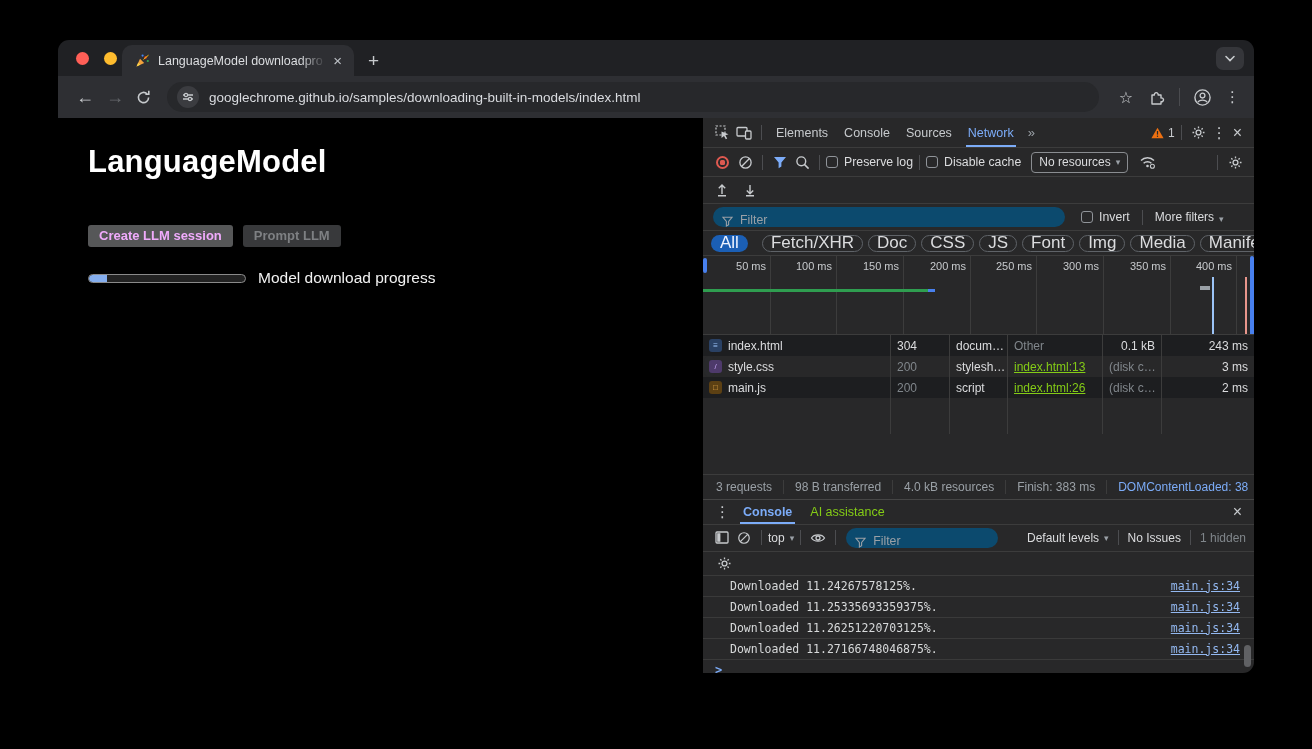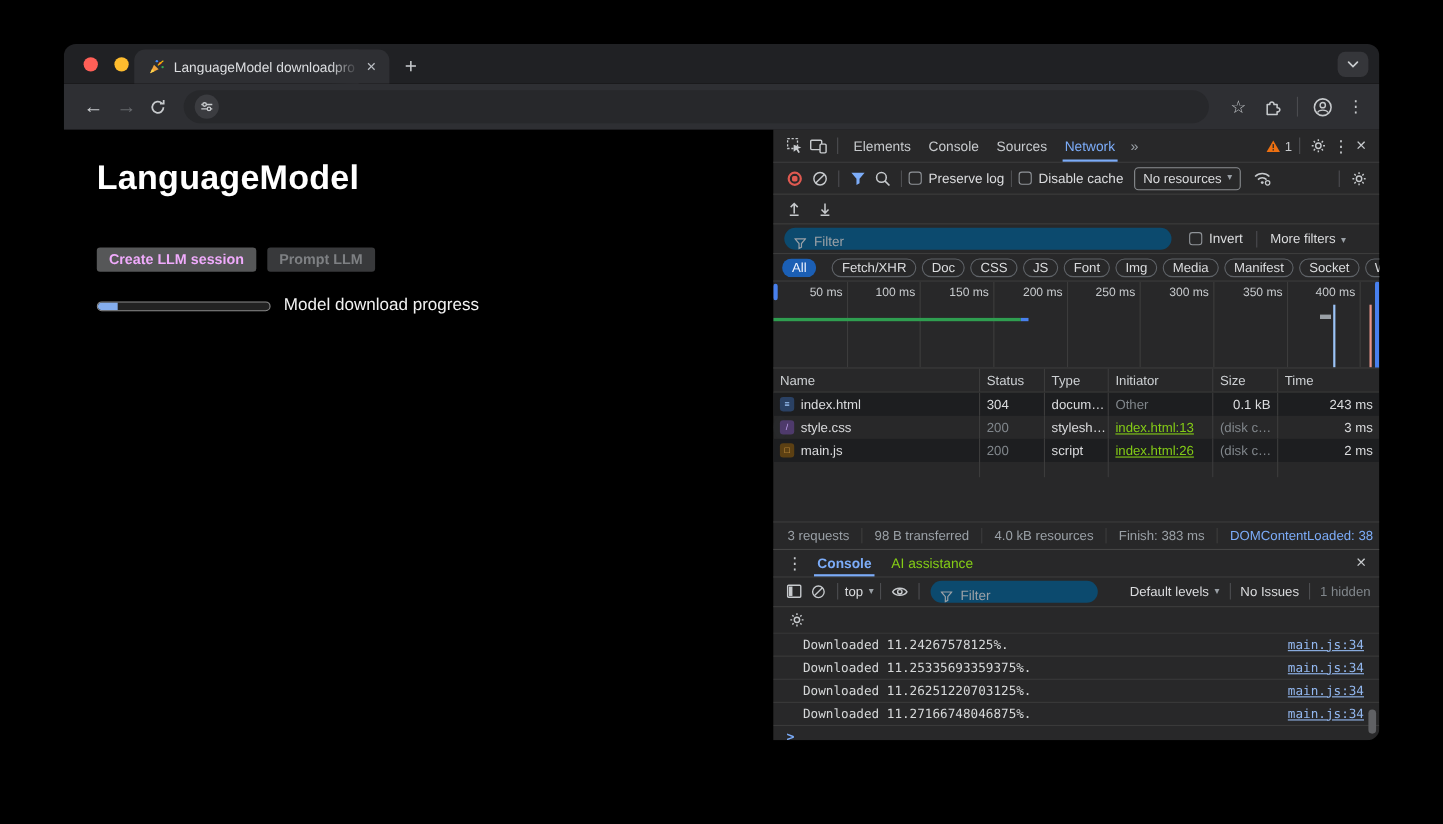--- a/index.html
+++ b/index.html
@@ -86,21 +86,21 @@
   
   .filter-row { height:27px; border-top:1px solid #3c3c3c; padding:0 10px; }
   .pill { background:#0c4a6e; border-radius:11px; height:20px; display:flex; align-items:flex-end; padding:0 9px; }
   .pill .ph { color:#9aa0a6; margin-left:7px; font-size:12.3px; }
   .net-pill { width:352px; }
   .invert-wrap { display:flex; align-items:center; margin-left:16px; }
   .morefilters { color:#dbdcde; display:flex; align-items:flex-end; white-space:nowrap; }
   
   .chips-row { height:25px; border-top:1px solid #3c3c3c; padding:0 8px; gap:5px; }
   .chip { border:1px solid #5f6368; border-radius:9px; height:17px; display:flex; align-items:center;
-          padding:0 8px; font-size:12px; color:#dbdcde; white-space:nowrap; }
+          padding:0 8px; font-size:17px; color:#dbdcde; white-space:nowrap; }
   .chip.active { border-color:transparent; background:#1b5fb5; color:#eef3ff; }
   .chip-sep { width:1px; height:14px; background:#4c4d50; margin:0 2px; }
 
   
   .overview { position:relative; height:80px; border-top:1px solid #3c3c3c; border-bottom:1px solid #3c3c3c; overflow:hidden; }
   .gl { position:absolute; top:0; bottom:0; width:1px; background:#3c3c3c; }
   .tick { position:absolute; top:4px; font-size:11px; color:#c7cacd; }
   .ov-green { position:absolute; top:33px; left:0; width:225px; height:3px; background:#2f9e50; }
   .ov-blue-tip { position:absolute; top:33px; left:225px; width:7px; height:3px; background:#4880ee; }
   .ov-gray-tick { position:absolute; top:30px; left:497px; width:10px; height:4px; background:#9aa0a6; }
@@ -198,20 +198,21 @@
       </span>
       <div class="omnibox">
         <span class="tune-circle">
           <svg class="i" width="12" height="12" viewBox="0 0 12 12">
             <line x1="1" y1="4" x2="11" y2="4" stroke="#c7cacd" stroke-width="1.3"></line>
             <line x1="1" y1="8" x2="11" y2="8" stroke="#c7cacd" stroke-width="1.3"></line>
             <circle cx="4" cy="4" r="1.6" fill="#3b3c40" stroke="#c7cacd" stroke-width="1.2"></circle>
             <circle cx="8" cy="8" r="1.6" fill="#3b3c40" stroke="#c7cacd" stroke-width="1.2"></circle>
           </svg>
         </span>
+        <span class="url">googlechrome.github.io/samples/downloading-built-in-models/index.html</span>
       </div>
       <span class="star">☆</span>
       <span class="tbicon">
         <svg class="i" width="18" height="18" viewBox="0 0 18 18">
           <path d="M4 7 h2.4 a1.9 1.9 0 1 1 3.7 0 H13 v3 a1.9 1.9 0 1 1 0 3.6 V16 H4 Z" stroke="#c7cacd" stroke-width="1.4" fill="none" stroke-linejoin="round"></path>
         </svg>
       </span>
       <div class="tsep"></div>
       <span class="tbicon">
         <svg class="i" width="19" height="19" viewBox="0 0 19 19">
@@ -401,28 +402,20 @@
           <div class="ov-green"></div>
           <div class="ov-blue-tip"></div>
           <div class="ov-gray-tick"></div>
           <div class="ov-dcl"></div>
           <div class="ov-load"></div>
           <div class="ov-handle-l"></div>
           <div class="ov-handle-r"></div>
         </div>
 
         <div class="net-table">
-          <div class="trow thead">
-            <div>Name</div>
-            <div>Status</div>
-            <div>Type</div>
-            <div>Initiator</div>
-            <div>Size</div>
-            <div>Time</div>
-          </div>
           <div class="trow tr dark">
             <div>
                 <span class="ficon doc">≡</span>
                 <span>index.html</span>
               </div>
             <div>304</div>
             <div>docum…</div>
             <div class="dim">Other</div>
             <div class="right">0.1 kB</div>
             <div class="right">243 ms</div>

